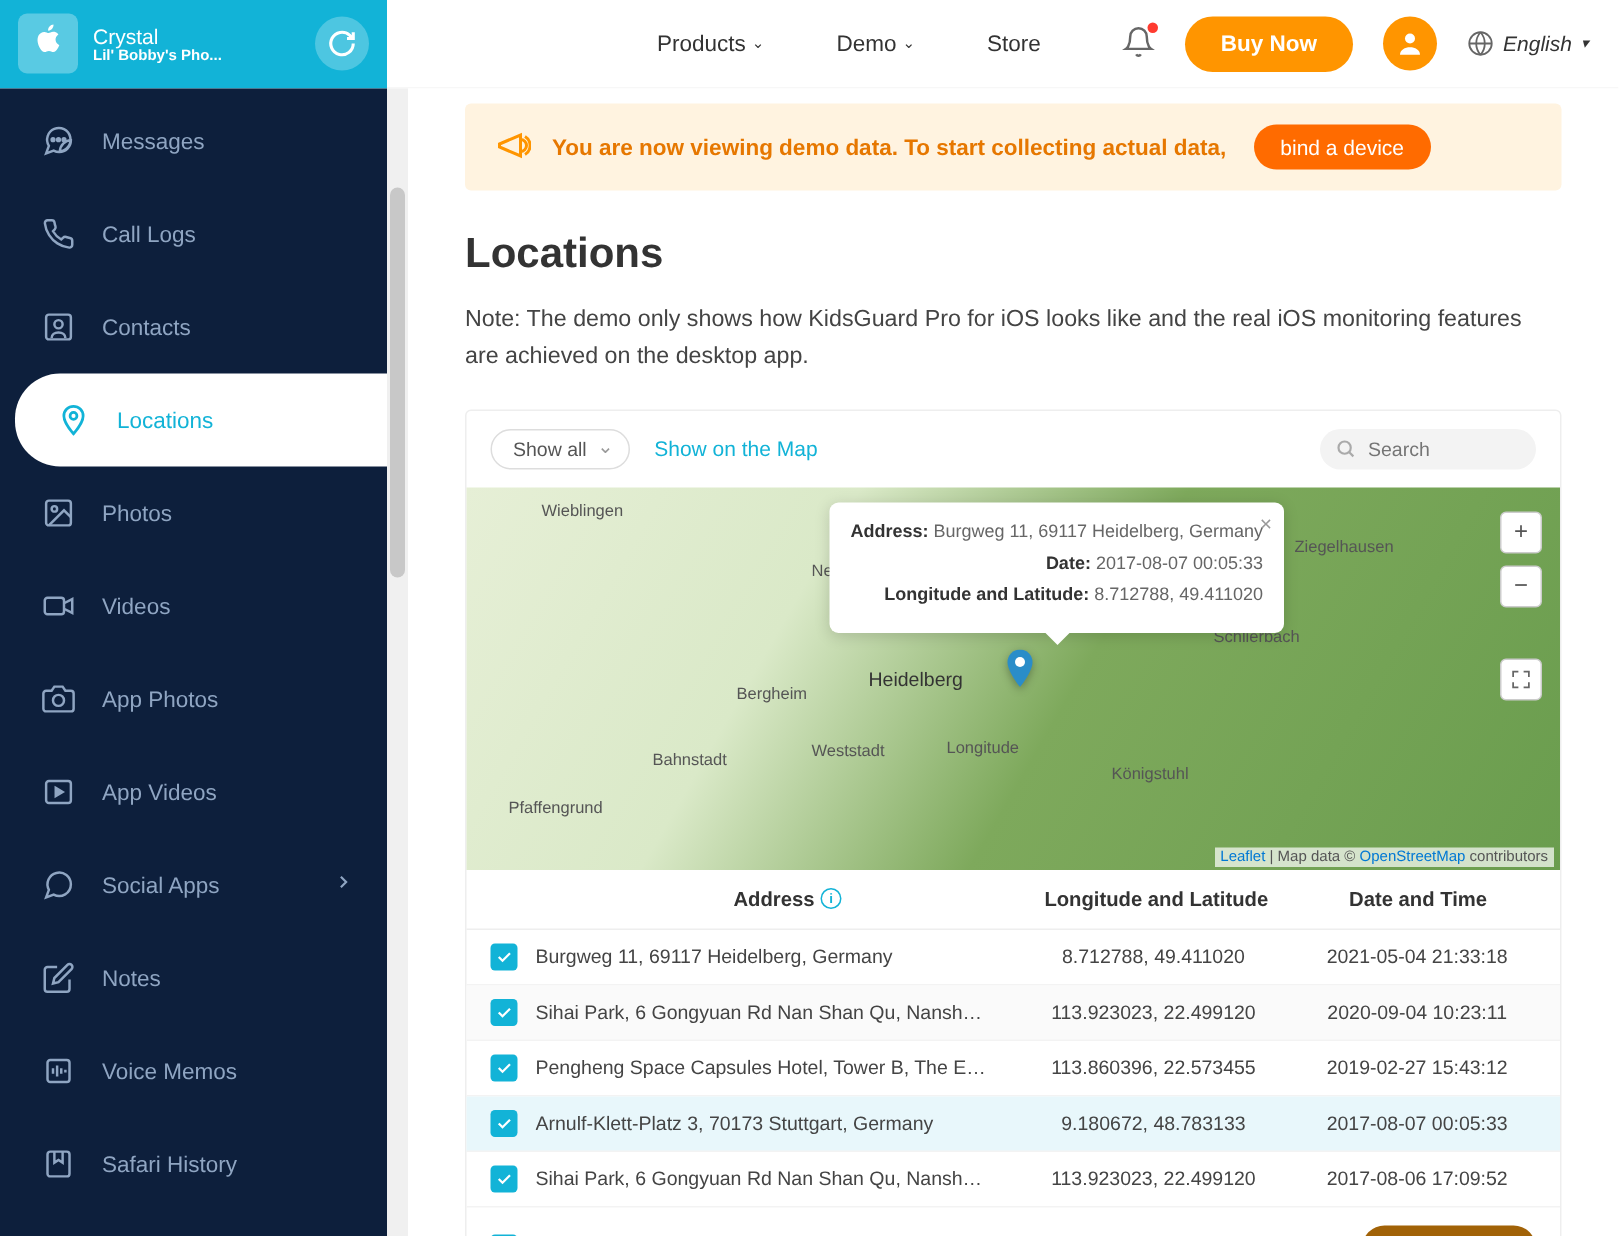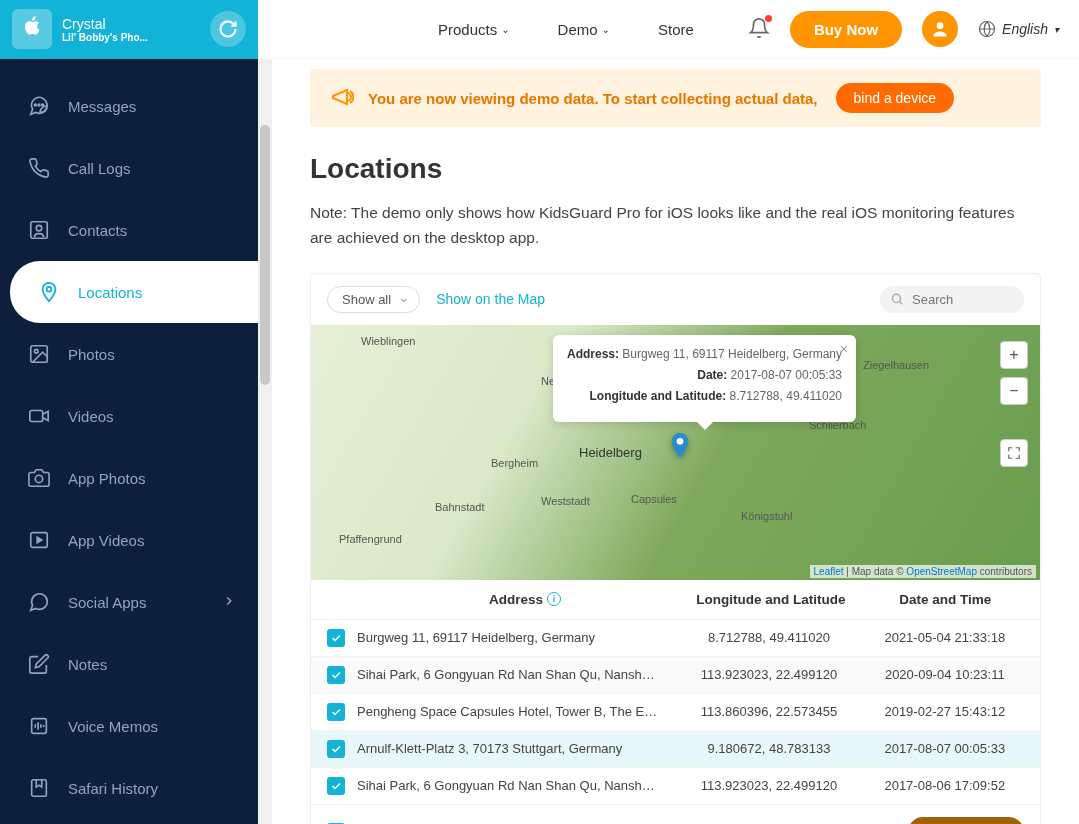--- a/index.html
+++ b/index.html
@@ -18,21 +18,21 @@
 .nav-item { color: #333; font-size: 15px; cursor: pointer; display: flex; align-items: center; gap: 4px; }
 .nav-right { display: flex; align-items: center; gap: 20px; padding-right: 20px; }
 .bell { position: relative; cursor: pointer; }
 .bell-dot { position: absolute; top: -2px; right: -2px; width: 7px; height: 7px; background: #ff3b30; border-radius: 50%; }
 .buy-btn { background: #ff9500; color: #fff; padding: 10px 24px; border-radius: 20px; font-weight: 600; font-size: 15px; cursor: pointer; }
 .avatar { width: 36px; height: 36px; background: #ff9500; border-radius: 50%; display: flex; align-items: center; justify-content: center; cursor: pointer; }
 .lang { display: flex; align-items: center; gap: 6px; cursor: pointer; font-size: 14px; font-style: italic; }
 
 
 .layout { display: flex; height: calc(824px - 59px); }
-.sidebar { width: 258px; background: #0d1f3c; padding-top: 16px; }
+.sidebar { width: 258px; background: #0d1f3c; padding-top: 4px; }
 .sb-item { height: 62px; display: flex; align-items: center; padding-left: 28px; gap: 18px; color: #8fa5c2; cursor: pointer; font-size: 15px; position: relative; }
 .sb-item .sb-icon { width: 22px; display: flex; align-items: center; justify-content: center; }
 .sb-item.active { background: #fff; color: #12b3d7; border-top-left-radius: 30px; border-bottom-left-radius: 30px; margin-left: 10px; }
 .sb-item .chev { position: absolute; right: 22px; }
 
 .scroll-ind { width: 14px; background: #f0f0f0; position: relative; }
 .scroll-thumb { position: absolute; top: 66px; left: 2px; width: 10px; height: 260px; background: #c8c8c8; border-radius: 5px; }
 
 .content { flex: 1; padding: 10px 38px 0 38px; overflow: hidden; background: #fff; }
 .banner { background: #fff3e0; border-radius: 4px; padding: 14px 20px; display: flex; align-items: center; gap: 14px; }
@@ -304,21 +304,21 @@
         <div class="map-label" style="top:10px;left:50px">Wieblingen</div>
         <div class="map-label" style="top:50px;left:230px">Neuenheim</div>
         <div class="map-city" style="top:120px;left:268px">Heidelberg</div>
         <div class="map-label" style="top:132px;left:180px">Bergheim</div>
         <div class="map-label" style="top:176px;left:124px">Bahnstadt</div>
         <div class="map-label" style="top:170px;left:230px">Weststadt</div>
         <div class="map-label" style="top:208px;left:28px">Pfaffengrund</div>
         <div class="map-label" style="top:94px;left:498px">Schlierbach</div>
         <div class="map-label" style="top:34px;left:552px">Ziegelhausen</div>
         <div class="map-label" style="top:185px;left:430px">Königstuhl</div>
-        <div class="map-label" style="top:168px;left:320px">Capsules</div>
+        <div class="map-label" style="top:168px;left:320px">Longitude</div>
 
         <div class="pin">
           <svg width="22" height="30" viewBox="0 0 24 36">
               <path d="M12 0a10 10 0 00-10 10c0 8 10 20 10 20s10-12 10-20A10 10 0 0012 0z" fill="#2a8dc9"></path>
               <circle cx="12" cy="10" r="4" fill="#fff"></circle>
             </svg>
         </div>
 
         <div class="popup">
           <span class="popup-close">×</span>

